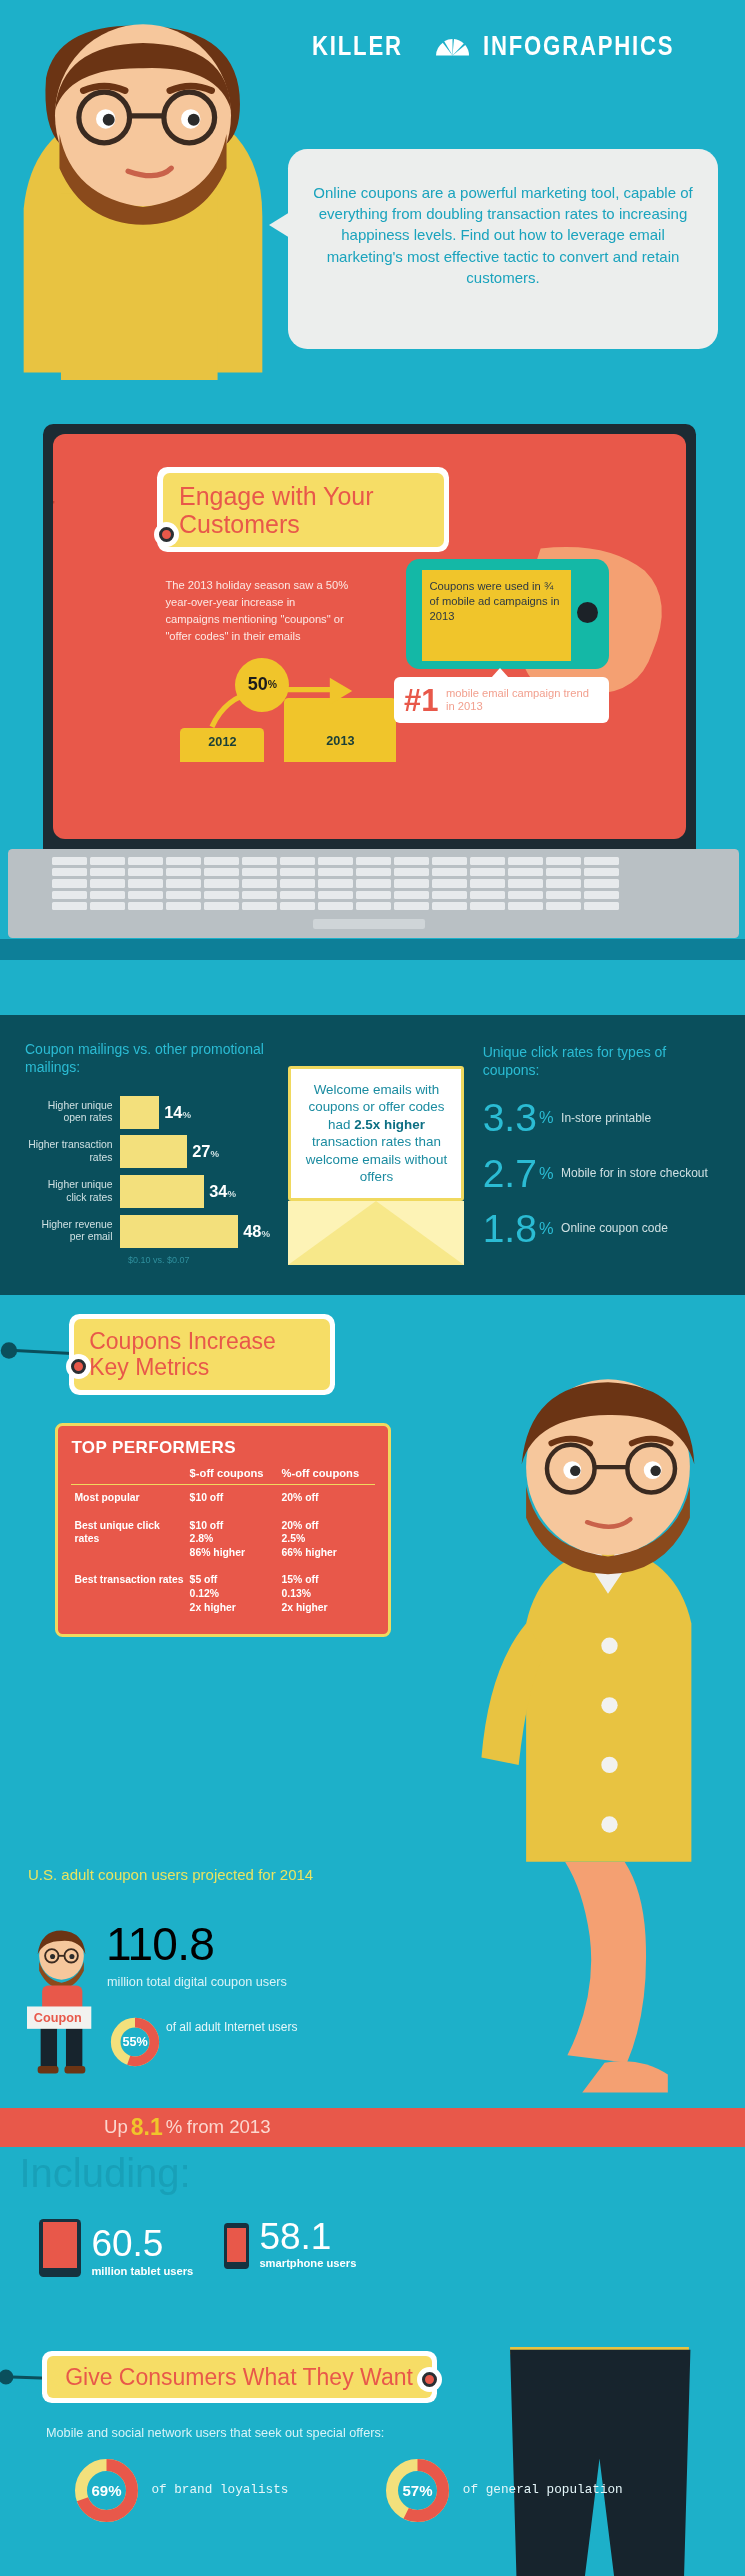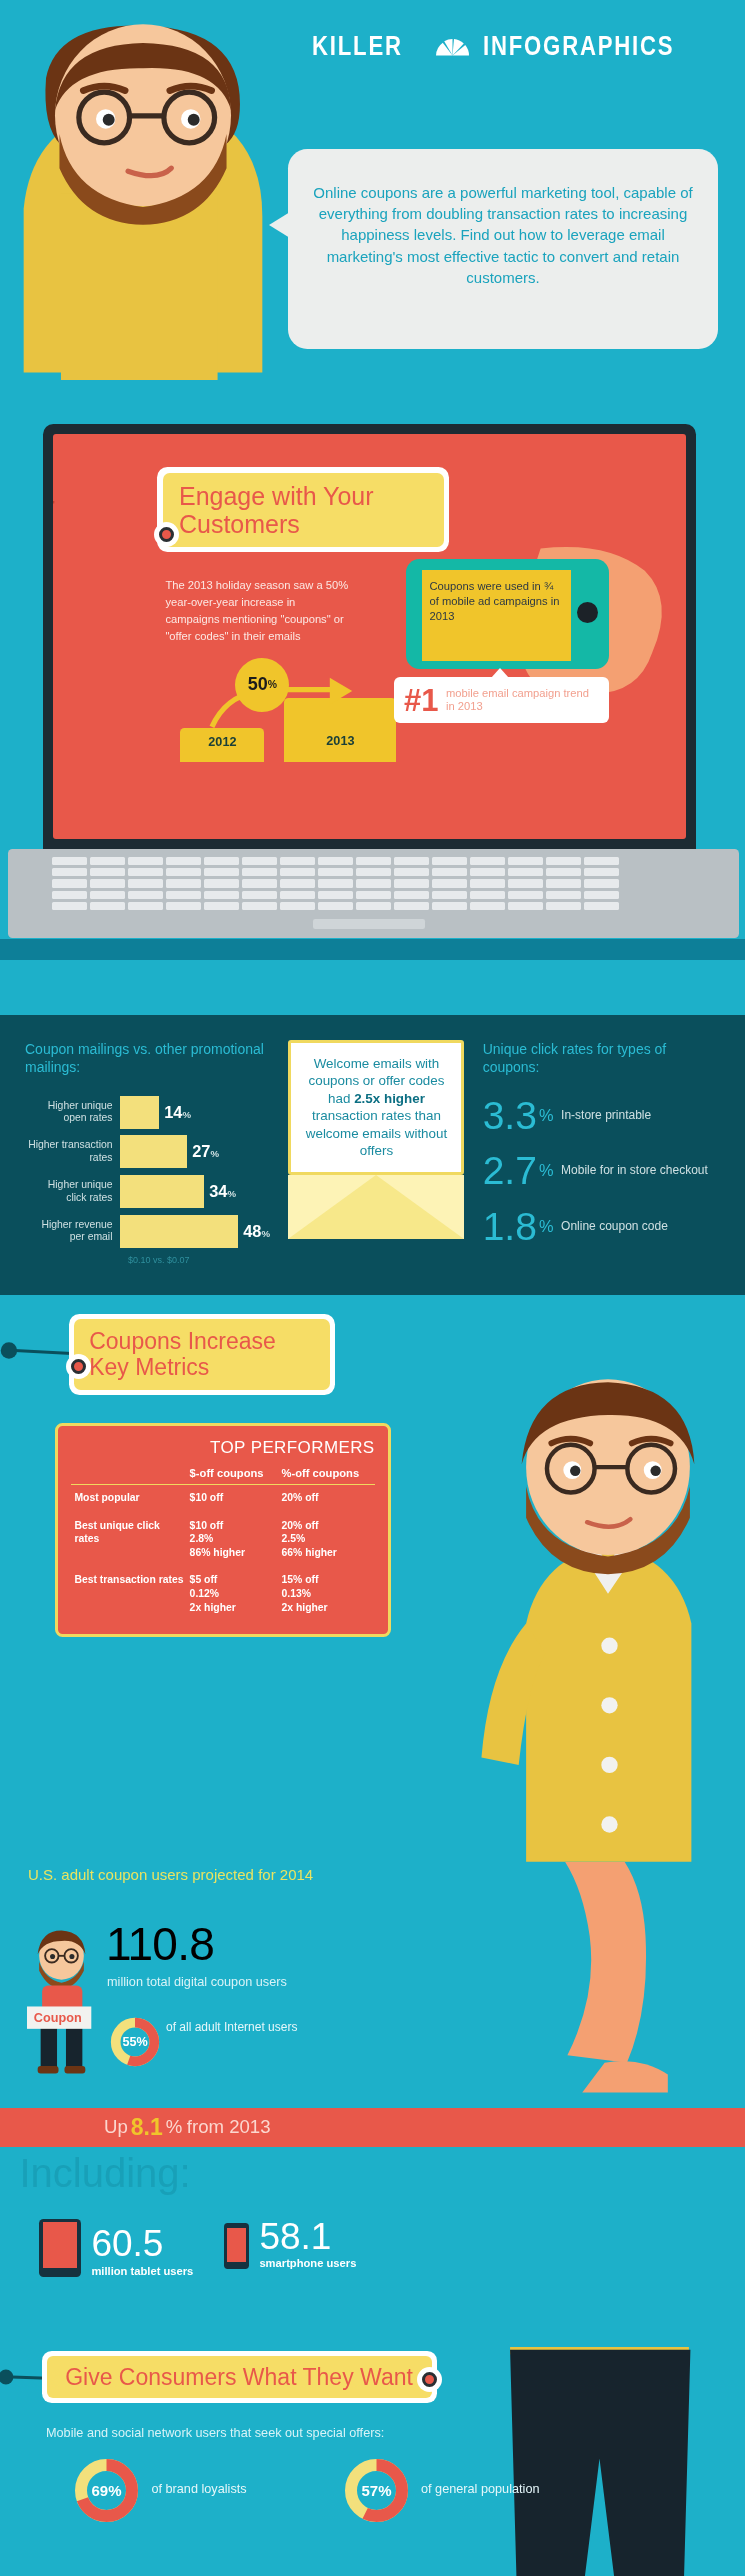--- a/index.html
+++ b/index.html
@@ -34,21 +34,21 @@
   .hero-sub { margin-top: 13.4px; color: #1aa3bd; font-size: 15px; line-height: 1.42;
               font-family: "Liberation Sans Narrow","Liberation Sans",sans-serif; }
 
   
   .head-top { position: absolute; left: 16.4px; top: 22.4px; width: 254px; height: 358px; }
 
   
   .sec-laptop { position: relative; height: 597px; background: #1db0c9; overflow: hidden; }
   .laptop-screen { position: absolute; left: 43px; top: 6px; width: 653px; height: 425px;
                    background: #1c2b33; border-radius: 10.4px 10.4px 0 0; padding: 10.4px; }
-  .screen-inner { width: 100%; height: 100%; background: #e8584a; border-radius: 3px; position: relative; overflow: hidden; }
+  .screen-inner { width: 100%; height: 100%; background: #e8584a; border-radius: 12px; position: relative; overflow: hidden; }
   .laptop-base { position: absolute; left: 7.5px; top: 431px; width: 731px; height: 89px;
                  background: #b9c0c4; border-radius: 4.5px; }
   .laptop-keys { position:absolute; left:52px; top:439px; width:567px; height:55px; display:grid;
                  grid-template-columns: repeat(15,1fr); grid-auto-rows: 8.2px; gap: 3px; }
   .key { background:#e7eaec; border-radius:1.5px; }
   .trackpad { position:absolute; left:313px; top:501px; width:112px; height:10.4px; background:#cfd5d8; border-radius:2.2px;}
   .laptop-foot { position:absolute; left:0; top:521px; width:746px; height:21px; background:#0d7f98; }
 
   .tag-engage {
     position: absolute; left: 104px; top: 33px; width: 292px; background: #fff;
@@ -81,21 +81,21 @@
   .phone-btn { position:absolute; right:10.4px; top:43px; width:21px; height:21px; background:#1c2228; border-radius:50%;}
   .callout1 { position:absolute; left:-12px; top:118px; width:215px; background:#fff; border-radius:6px;
               padding:7.5px 10.4px; display:flex; align-items:center; gap:7.5px;}
   .callout1:before{content:""; position:absolute; left:97px; top:-9.7px; width:0;height:0;
       border-left:9.7px solid transparent;border-right:9.7px solid transparent;border-bottom:10.4px solid #fff;}
   .callout1 .n1 { color:#e8584a; font-size:31px; font-weight:800; line-height:1;}
   .callout1 .t1 { color:#f2a08f; font-size:11.2px; line-height:1.18; }
 
   
   .sec-dark { position:relative; background:#0a4f5c; padding: 25px 0 30px; }
-  .dark-grid { display:flex; padding: 0 25px; gap: 13.4px; }
+  .dark-grid { display:flex; padding: 0 25px; gap: 13.4px; align-items: flex-end; }
   .col-bars { width: 246px; }
   .col-env { width: 186px; }
   .col-rates { width: 239px; }
   .dk-h { color:#2bbcd4; font-size:14px; line-height:1.3; margin-bottom:19.4px;
           font-family:"Liberation Sans Narrow","Liberation Sans",sans-serif;}
   .brow { display:flex; align-items:center; margin-bottom:6.7px; }
   .brow .lbl { width:95px; text-align:right; color:#cfe0e2; font-size:10.4px; line-height:1.2; padding-right:7.5px;
                font-family:"Liberation Sans Narrow","Liberation Sans",sans-serif;}
   .brow .bar { height:33px; background:#f3e07c; }
   .brow .val { color:#fff; font-size:16.4px; font-weight:700; padding-left:5.2px;}
@@ -120,21 +120,21 @@
   
   .sec-metrics { position:relative; background:#1db0c9; padding-top:19.4px; height: 567px; overflow:hidden;}
   .tag-metrics { position:absolute; left:69px; top:19.4px; width:266px; background:#fff; border-radius:10.4px; padding:5.2px;}
   .tag-metrics-in { background:#f6dd66; border-radius:6.7px; padding:9px 15px;}
   .tag-metrics h2 { color:#e8584a; font-size:23px; font-weight:400; line-height:1.14;
                     font-family:"Liberation Sans Narrow","Liberation Sans",sans-serif;}
   .tag-metrics .tag-hole { left:-3px; top:40px;}
 
   .perf { position:absolute; left:55px; top:128px; width:336px; background:#e8584a;
           border:3.7px solid #f0d95f; border-radius:7.5px; padding:12px 13.4px 13.4px; }
-  .perf h3 { color:#fff; font-size:17px; font-weight:400; text-align:right; letter-spacing:0.4px; margin-bottom:7.5px;}
+  .perf h3 { color:#fff; font-size:17px; font-weight:700; text-align:left; letter-spacing:0.4px; margin-bottom:7.5px;}
   .perf table { width:100%; border-collapse:collapse; }
   .perf th { color:#fff; font-size:11.2px; font-weight:700; text-align:left; padding:2.2px 3px 4.5px; border-bottom:0.7px solid #f0d95f;}
   .perf td { color:#fff; font-size:10.4px; font-weight:700; vertical-align:top; padding:6.7px 3px; line-height:1.32;}
   .perf td:first-child { width:38%; }
 
   .head-mid { position:absolute; right:4.5px; top:75px; width:268px; height:492px;}
 
   
   .sec-proj { position:relative; background:#1db0c9; height: 246px; overflow:hidden;}
   .proj-h { position:absolute; left:28px; top:4.5px; color:#e9e461; font-size:15px; line-height:1.26;
@@ -170,21 +170,21 @@
   .sec-want { position:relative; background:#1db0c9; height:246px; overflow:hidden;}
   .tag-want { position:absolute; left:42px; top:4.5px; width:395px; background:#fff; border-radius:9.7px; padding:5.2px;}
   .tag-want-in { background:#f6dd66; border-radius:6px; padding:7.5px 18px;}
   .tag-want h2 { color:#e8584a; font-size:23px; font-weight:400;
                  font-family:"Liberation Sans Narrow","Liberation Sans",sans-serif;}
   .want-sub { position:absolute; left:46px; top:79px; color:#d8f3f7; font-size:12.7px;
               font-family:"Liberation Sans Narrow","Liberation Sans",sans-serif;}
   .donut-row { position:absolute; left:72px; top:109px; display:flex; gap:95px;}
   .donut-item { display:flex; align-items:center; gap:10.4px;}
   .donut-item .dtext { color:#e6f7fa; font-size:12.7px; line-height:1.25;
-                       font-family:Liberation Sans, sans-serif;}
+                       font-family:Liberation Mono, monospace;}
   .legs { position:absolute; right:27px; top:-45px; width:239px; height:313px;}
 </style>
 </head>
 <body>
 
 <div class="page">
 
   <section class="sec-header">
 
     <svg class="head-top" viewBox="0 0 340 480">

